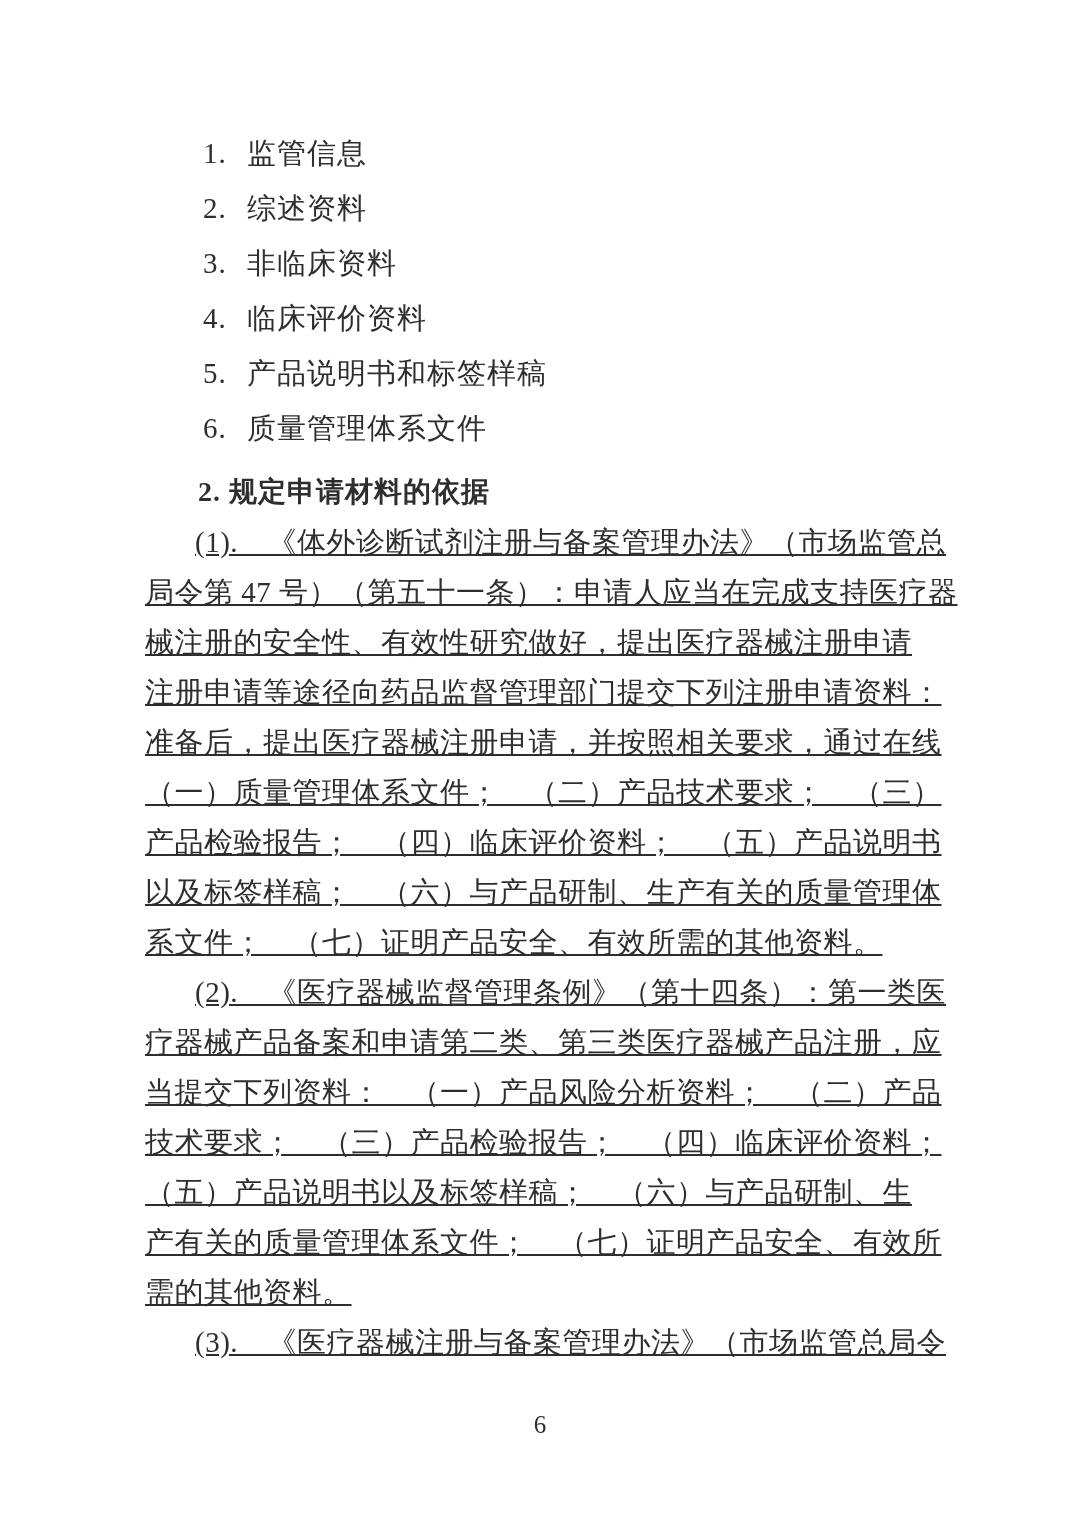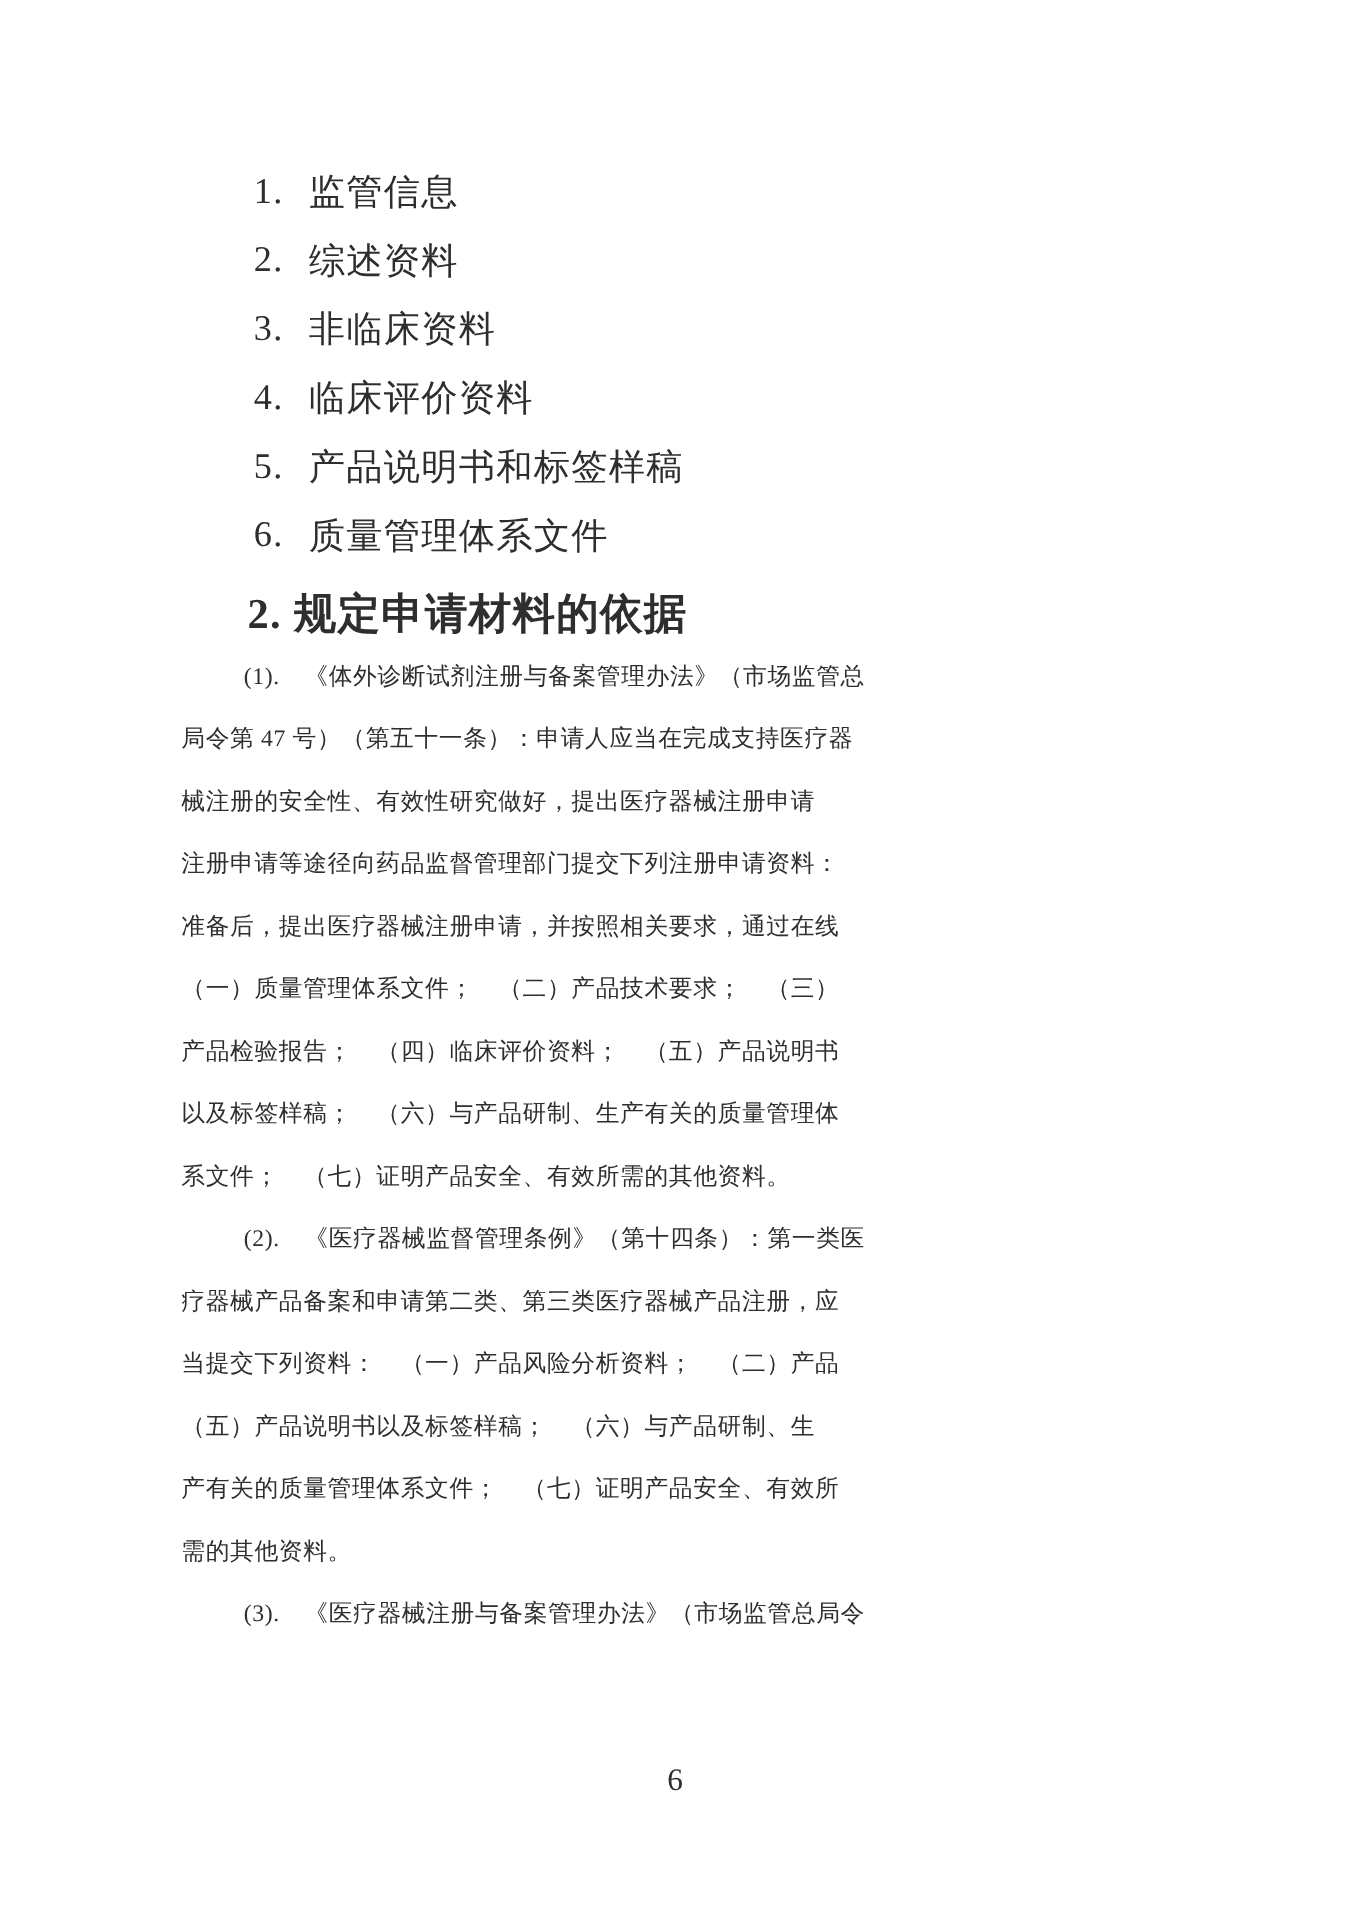--- a/index.html
+++ b/index.html
@@ -36,34 +36,35 @@
   .list-item .num {
     display: inline-block;
     min-width: 26px;
     margin-right: 18px;
   }
   .heading {
     margin-top: 10px;
     height: 51px;
     line-height: 51px;
     padding-left: 53px;
-    font-size: 34px;
+    font-size: 28px;
     font-weight: 600;
     letter-spacing: 1px;
     white-space: nowrap;
   }
   .body-block {
     margin-top: 0;
   }
   .line {
     height: 50px;
     line-height: 50px;
-    font-size: 19px;
+    font-size: 29px;
     letter-spacing: 0.5px;
     white-space: nowrap;
+    text-decoration: underline;
   }
   .line.indent {
     padding-left: 50px;
   }
   .page-number {
     position: absolute;
     left: 0;
     top: 1410px;
     width: 100%;
     text-align: center;
@@ -113,20 +114,21 @@
       <div class="line">械注册的安全性、有效性研究做好，提出医疗器械注册申请</div>
       <div class="line">注册申请等途径向药品监督管理部门提交下列注册申请资料：</div>
       <div class="line">准备后，提出医疗器械注册申请，并按照相关要求，通过在线</div>
       <div class="line">（一）质量管理体系文件；　（二）产品技术要求；　（三）</div>
       <div class="line">产品检验报告；　（四）临床评价资料；　（五）产品说明书</div>
       <div class="line">以及标签样稿；　（六）与产品研制、生产有关的质量管理体</div>
       <div class="line">系文件；　（七）证明产品安全、有效所需的其他资料。</div>
       <div class="line indent">(2).　《医疗器械监督管理条例》（第十四条）：第一类医</div>
       <div class="line">疗器械产品备案和申请第二类、第三类医疗器械产品注册，应</div>
       <div class="line">当提交下列资料：　（一）产品风险分析资料；　（二）产品</div>
+      <div class="line">技术要求；　（三）产品检验报告；　（四）临床评价资料；</div>
       <div class="line">（五）产品说明书以及标签样稿；　（六）与产品研制、生</div>
       <div class="line">产有关的质量管理体系文件；　（七）证明产品安全、有效所</div>
       <div class="line">需的其他资料。</div>
       <div class="line indent">(3).　《医疗器械注册与备案管理办法》（市场监管总局令</div>
     </div>
 
   </div>
 
   <div class="page-number">6</div>
 </div>

